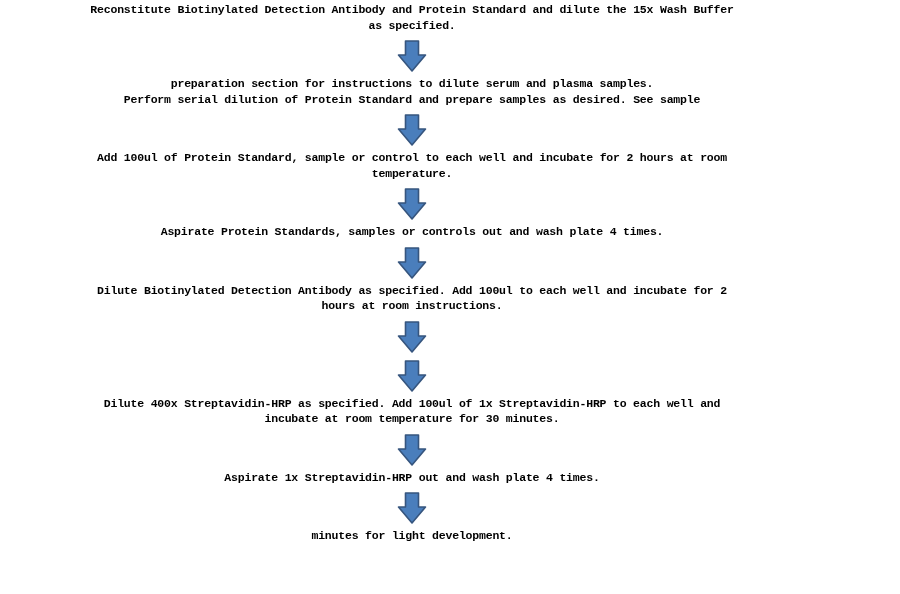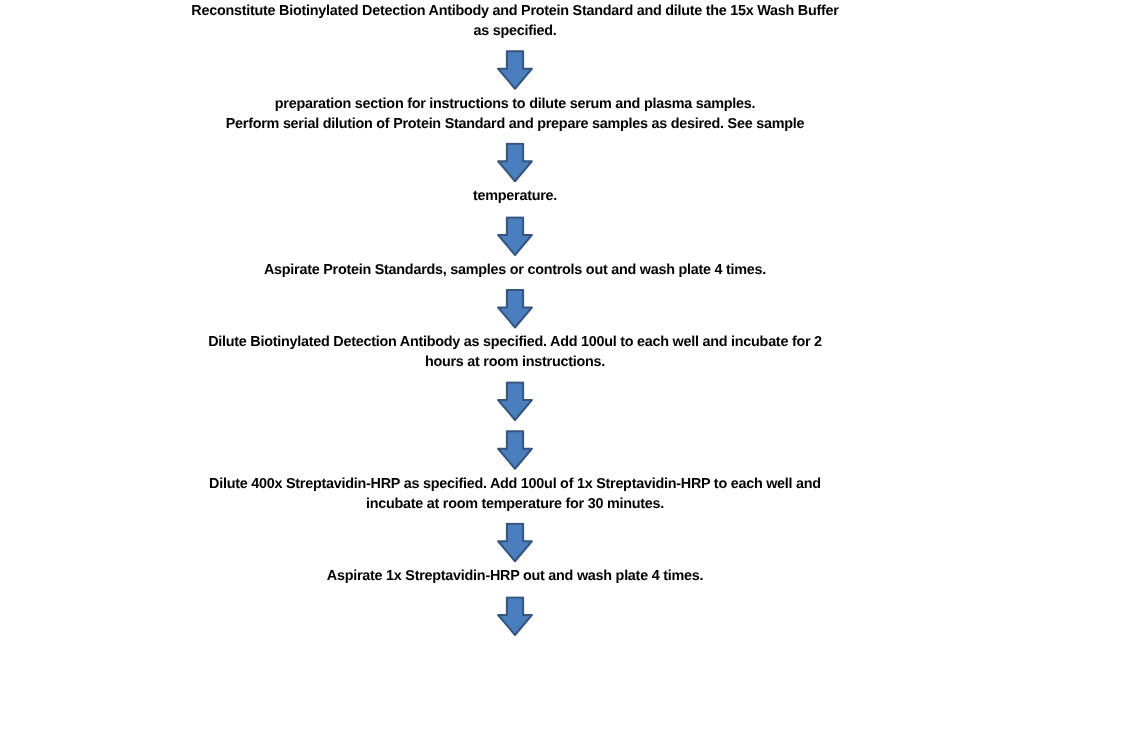--- a/index.html
+++ b/index.html
@@ -6,21 +6,21 @@
     margin: 0;
     padding: 0;
     background: #ffffff;
   }
   .canvas {
     position: relative;
     width: 824px;
     height: 594px;
     overflow: hidden;
     background: #ffffff;
-    font-family: Liberation Sans, sans-serif;
+    font-family: Liberation Mono, monospace;
   }
   .flow {
     padding-top: 2px;
     text-align: center;
   }
   .step {
     font-weight: bold;
     font-size: 11.5px;
     line-height: 15.5px;
     letter-spacing: -0.2px;
@@ -55,20 +55,21 @@
       <div class="step">
         <div class="line">preparation section for instructions to dilute serum and plasma samples.</div>
         <div class="line">Perform serial dilution of Protein Standard and prepare samples as desired. See sample</div>
       </div>
       <div class="arrow-wrap">
     <svg width="30" height="32" viewBox="0 0 30 32" aria-hidden="true">
       <polygon class="arrow-shape" points="8.5,1 21.5,1 21.5,15 28.5,15 15,31 1.5,15 8.5,15" stroke-width="1.6" stroke-linejoin="round" fill="#4A7EBC" stroke="#36557E"></polygon>
     </svg>
   </div>
       <div class="step">
+        <div class="line">Add 100ul of Protein Standard, sample or control to each well and incubate for 2 hours at room</div>
         <div class="line">temperature.</div>
       </div>
       <div class="arrow-wrap">
     <svg width="30" height="32" viewBox="0 0 30 32" aria-hidden="true">
       <polygon class="arrow-shape" points="8.5,1 21.5,1 21.5,15 28.5,15 15,31 1.5,15 8.5,15" stroke-width="1.6" stroke-linejoin="round" fill="#4A7EBC" stroke="#36557E"></polygon>
     </svg>
   </div>
       <div class="step">
         <div class="line">Aspirate Protein Standards, samples or controls out and wash plate 4 times.</div>
       </div>
@@ -102,15 +103,16 @@
   </div>
       <div class="step">
         <div class="line">Aspirate 1x Streptavidin-HRP out and wash plate 4 times.</div>
       </div>
       <div class="arrow-wrap">
     <svg width="30" height="32" viewBox="0 0 30 32" aria-hidden="true">
       <polygon class="arrow-shape" points="8.5,1 21.5,1 21.5,15 28.5,15 15,31 1.5,15 8.5,15" stroke-width="1.6" stroke-linejoin="round" fill="#4A7EBC" stroke="#36557E"></polygon>
     </svg>
   </div>
       <div class="step">
+        <div class="line">minutes for light development.</div>
       </div>
     </div>
 </div>
 
 </body></html>

